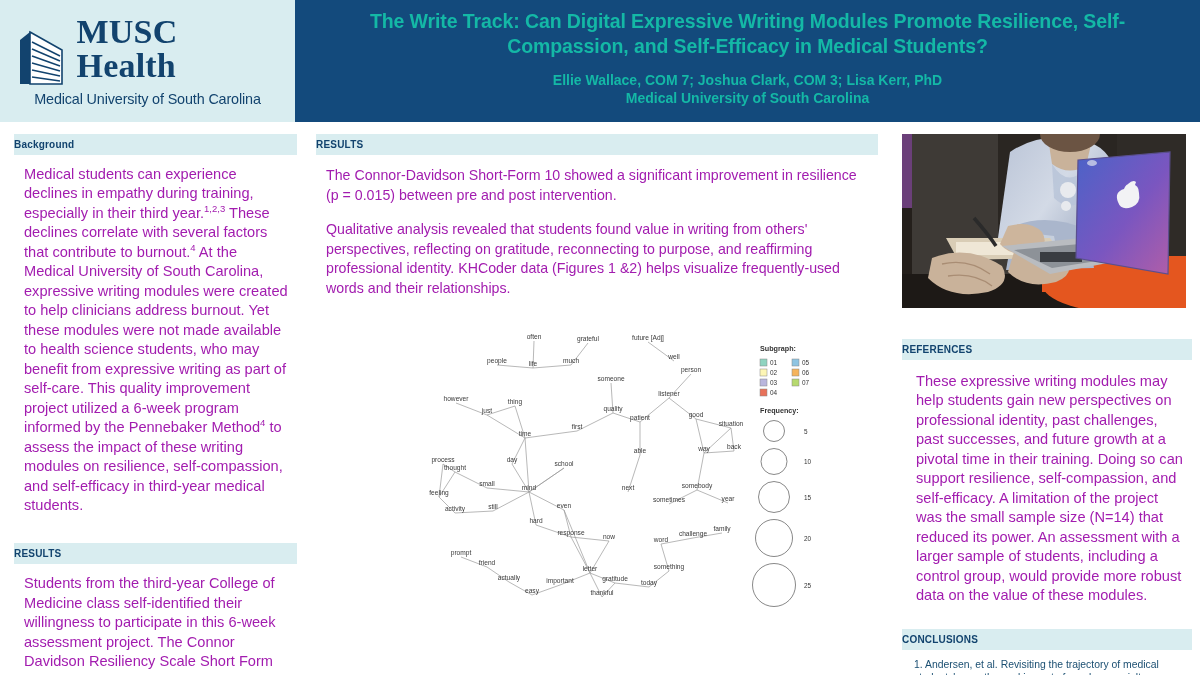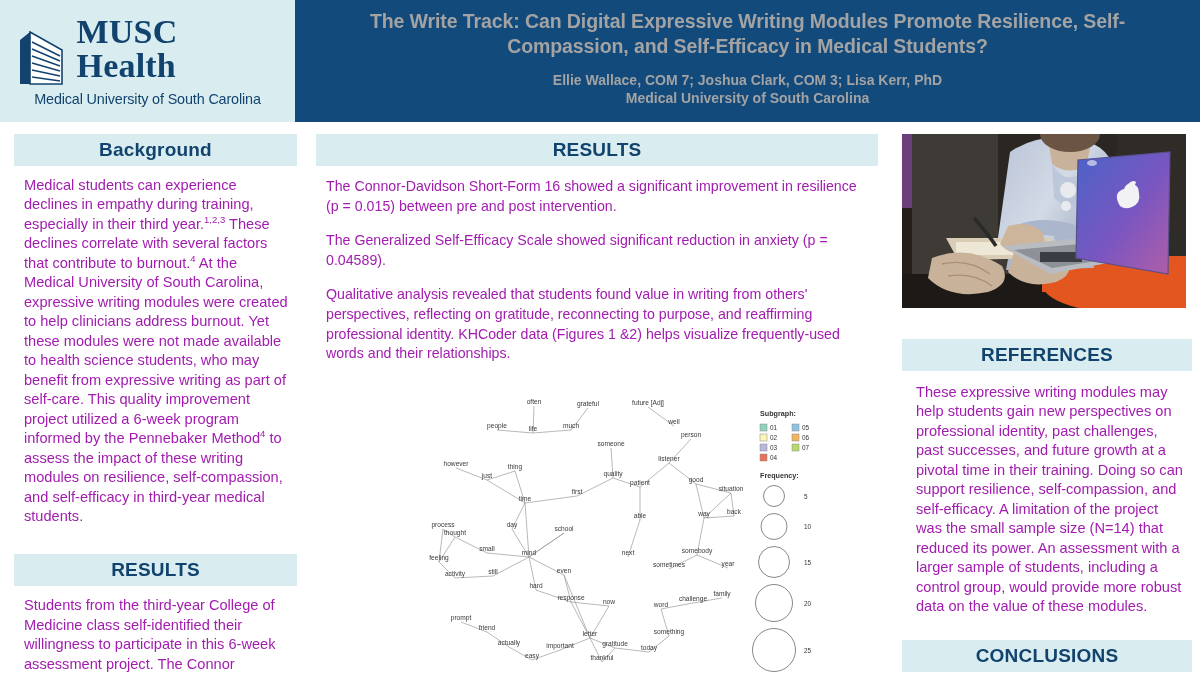--- a/index.html
+++ b/index.html
@@ -26,37 +26,37 @@
     font-weight: bold;
   }
   .logo-sub {
     font-family: "Liberation Sans", sans-serif;
     font-size: 14.4px; color: #12436e; margin-top: 5px; letter-spacing: -.15px;
     white-space: nowrap;
   }
 
   .header-band {
     position: absolute; left: 295px; top: 0; width: 905px; height: 122px;
-    background: #134a7c; color: #a3a3a3; text-align: center;
+    background: #134a7c; color: #14b8a6; text-align: center;
     padding: 9px 16px 0 16px;
   }
   .title {
     font-size: 19.5px; font-weight: bold; line-height: 1.26; letter-spacing: -.1px;
   }
   .authors { font-size: 14px; font-weight: bold; margin-top: 13px; line-height: 1.3; }
   .affil   { font-size: 14px; font-weight: bold; line-height: 1.3; }
 
   
   .col-left   { position: absolute; left: 14px;  top: 134px; width: 283px; }
   .col-mid    { position: absolute; left: 316px; top: 134px; width: 562px; }
   .col-right  { position: absolute; left: 902px; top: 134px; width: 290px; }
 
   .sec-head {
     background: #d9edf0; color: #12436e;
-    font-size: 19px; font-weight: bold; text-align: center;
+    font-size: 10px; font-weight: bold; text-align: left;
     padding: 5px 0 5px 0; letter-spacing: .2px;
   }
   .sec-body {
     color: #a21caf; font-size: 14.6px; line-height: 1.335;
     padding: 10px 6px 0 10px; text-align: left;
   }
   .col-mid .sec-body { font-size: 14.2px; line-height: 1.38; padding: 11px 8px 0 10px; }
   .col-right .sec-body { padding: 12px 6px 0 14px; }
   .sec-body p + p { margin-top: 15px; }
   sup { font-size: 9.5px; vertical-align: super; line-height: 0; }
@@ -135,22 +135,21 @@
       </div>
     </div>
 
   </div>
 
   <div class="col-mid">
 
     <div class="block">
       <div class="sec-head">RESULTS</div>
       <div class="sec-body">
-        <p>The Connor-Davidson Short-Form 16 showed a significant improvement in resilience (p = 0.015) between pre and post intervention.</p>
-        <p>The Generalized Self-Efficacy Scale showed significant reduction in anxiety (p = 0.04589).</p>
+        <p>The Connor-Davidson Short-Form 10 showed a significant improvement in resilience (p = 0.015) between pre and post intervention.</p>
         <p>Qualitative analysis revealed that students found value in writing from others' perspectives, reflecting on gratitude, reconnecting to purpose, and reaffirming professional identity. KHCoder data (Figures 1 &amp;2) helps visualize frequently-used words and their relationships.</p>
       </div>
     </div>
 
     <div class="figure-area">
       <svg class="net-svg" width="562" height="312" viewBox="0 0 562 312">
         <g id="net-edges" stroke="#9a9a9a" stroke-width="0.7" fill="none">
             <line x1="218" y1="26" x2="217" y2="53"></line>
             <line x1="181" y1="50" x2="217" y2="53"></line>
             <line x1="217" y1="53" x2="255" y2="50"></line>

